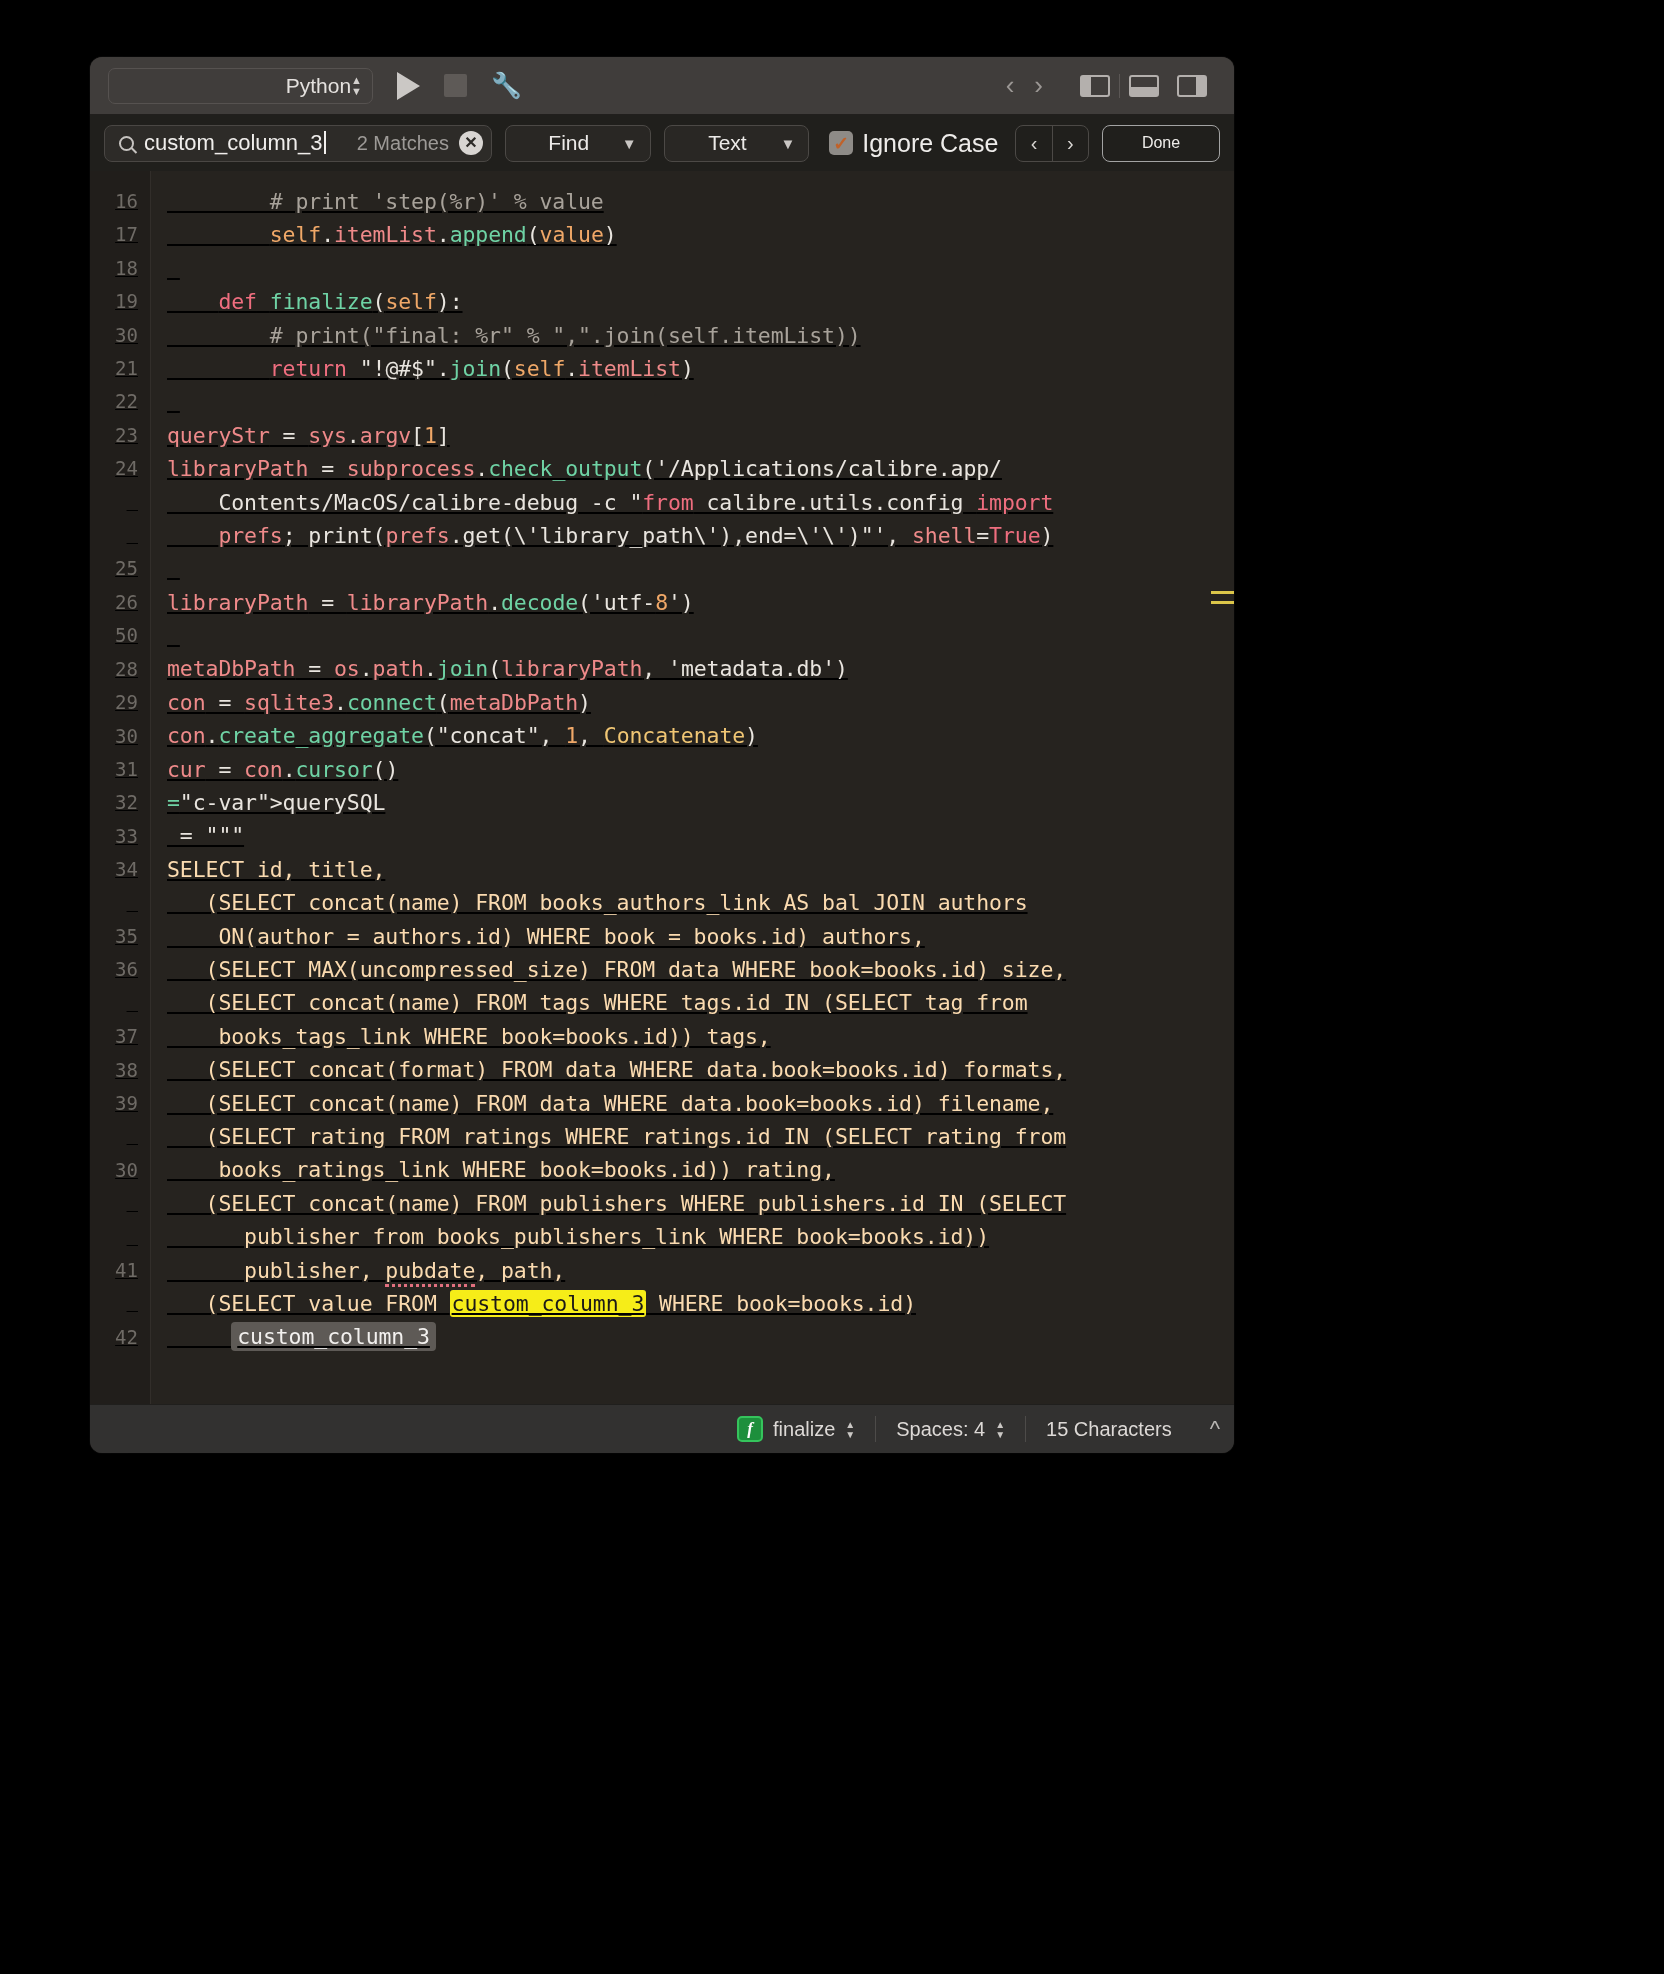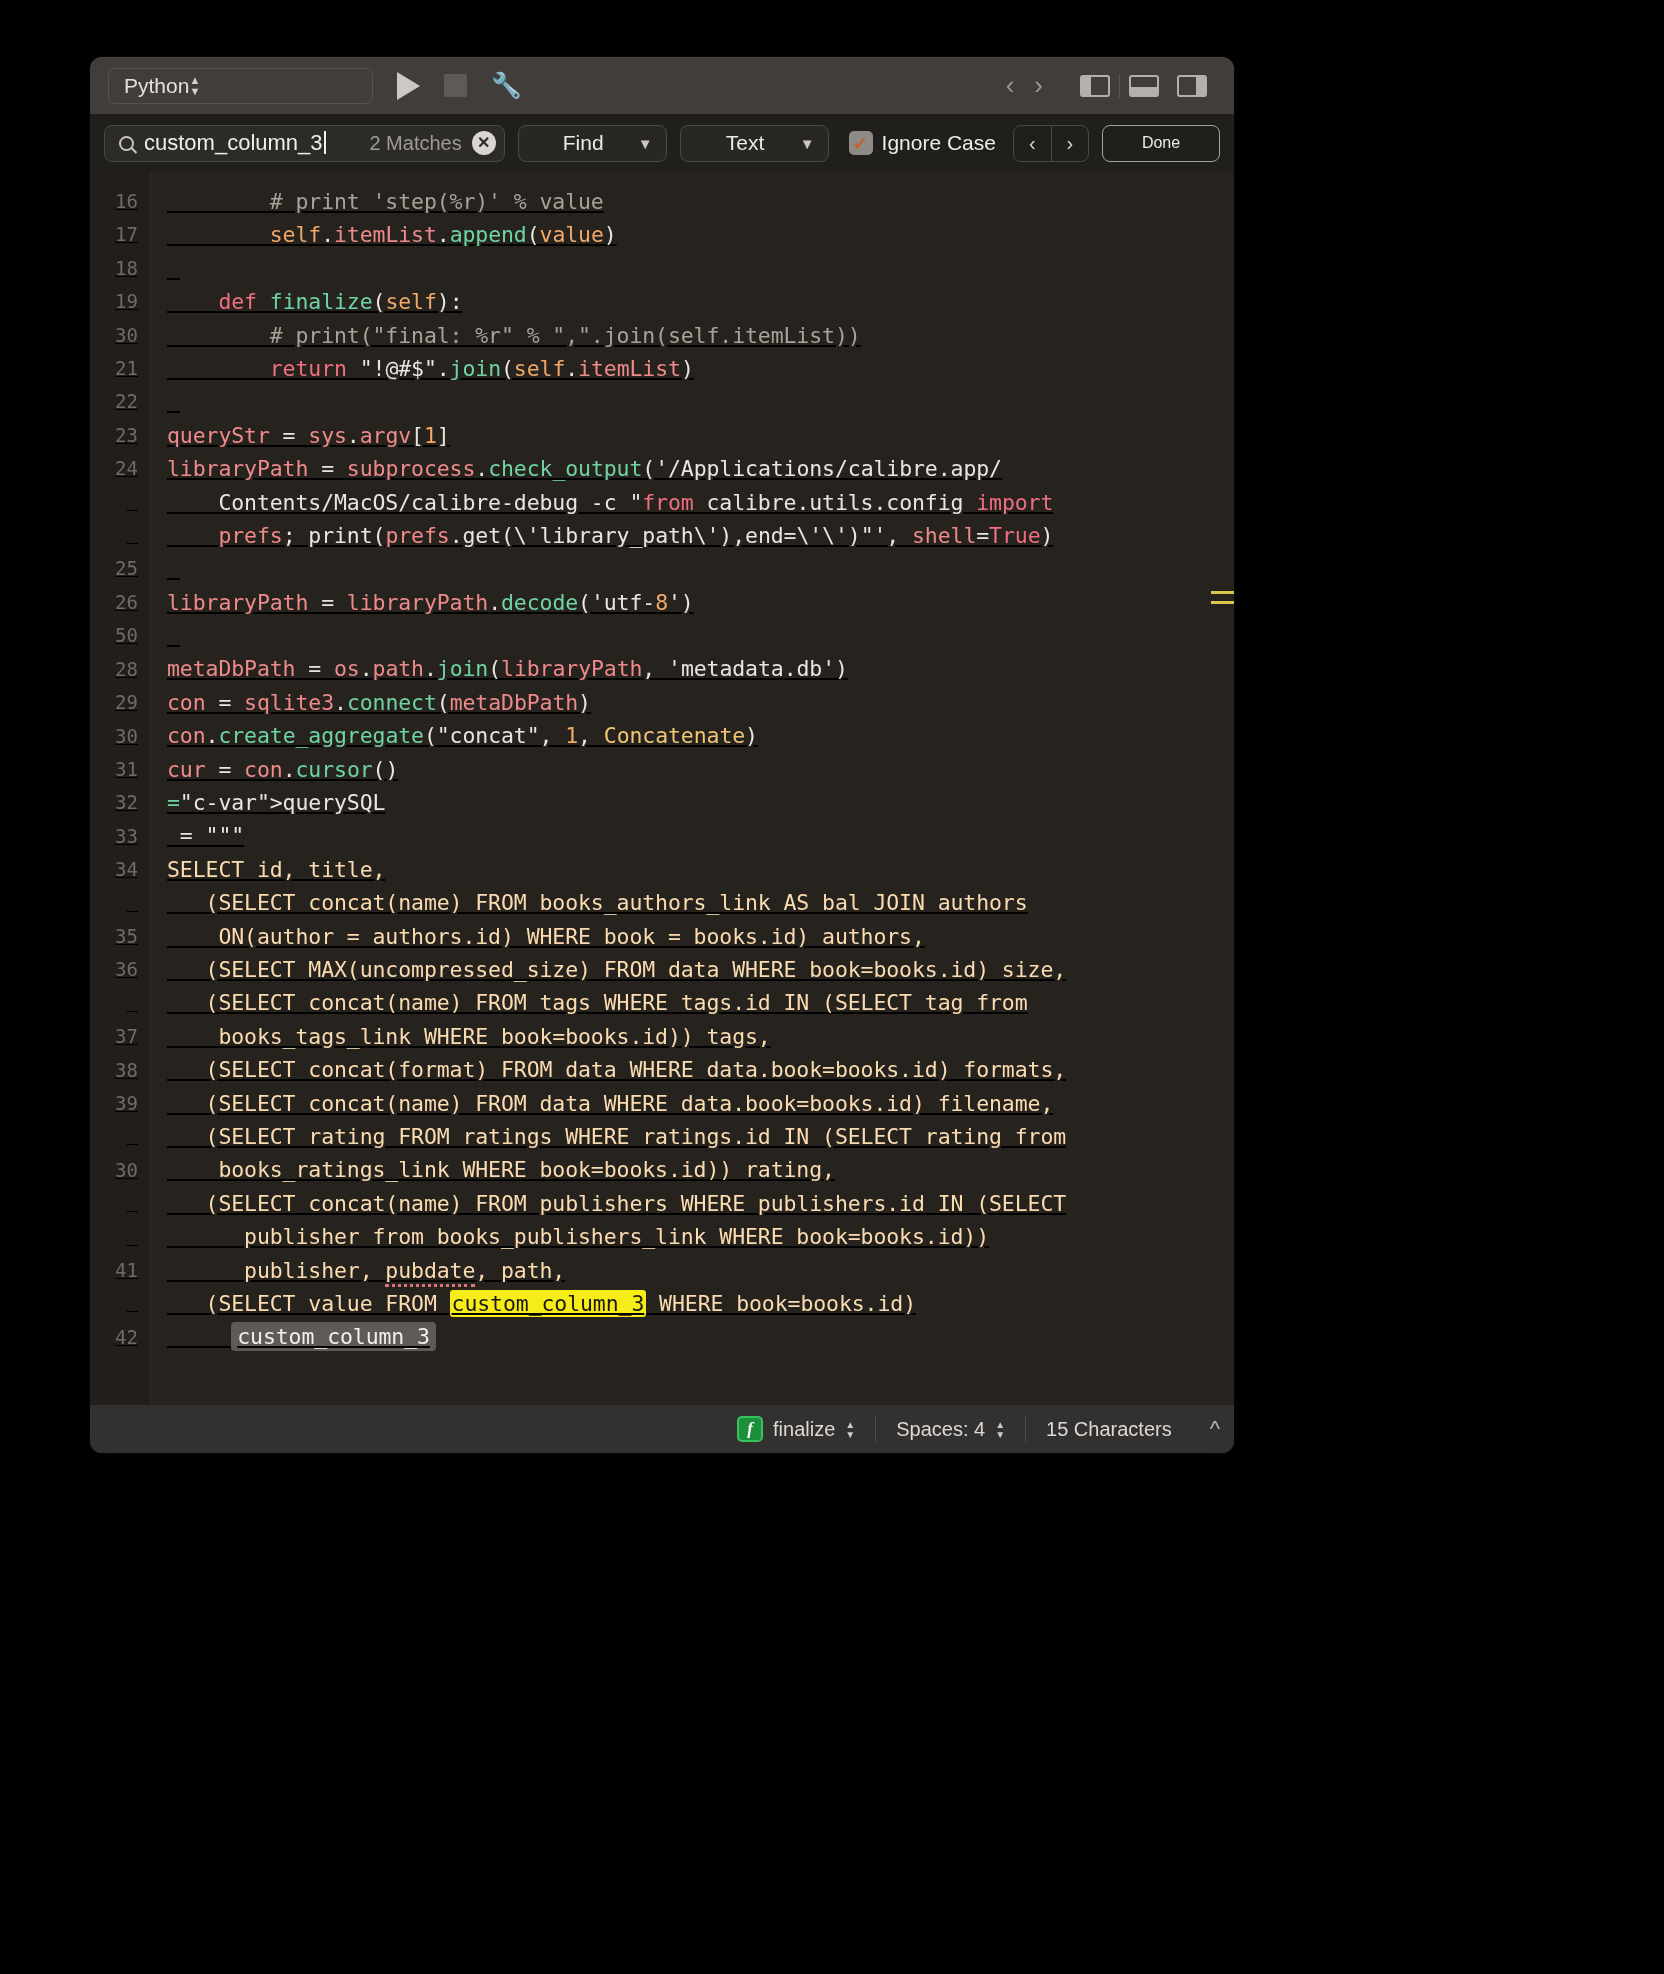--- a/index.html
+++ b/index.html
@@ -65,21 +65,21 @@
     border-bottom: 1px solid #211f1d;
   }
   .lang-select {
     width: 265px; height: 36px;
     border: 1px solid #565250;
     border-radius: 7px;
     background: transparent;
     display: flex; align-items: center;
     padding: 0 10px 0 15px;
     color: #e4e1de; font-size: 21px;
-    justify-content: flex-start;
+    justify-content: flex-end;
   }
   .stepper { display:flex; flex-direction:column; gap:3px; align-items:center; color:#d4d1ce; }
   .stepper span { font-size: 11px; line-height: 8px; }
   .tbtn { margin-left: 24px; display:flex; align-items:center; justify-content:center; cursor:pointer; }
   .play { width:0;height:0;border-style:solid;border-width:14px 0 14px 23px;border-color:transparent transparent transparent #cbc8c5; }
   .stop { width:23px;height:23px;background:#5e5a57;border-radius:2px; }
   .wrench { font-size: 25px; color:#cbc8c5; transform: rotate(0deg); }
   .spacer { flex: 1 1 auto; }
   .chev { color:#9b9794; font-size:26px; padding:0 10px; font-weight:300; }
   .panelicons { display:flex; align-items:center; gap:0; margin-left:18px; }
@@ -137,21 +137,21 @@
   }
   .popup .dn { position:absolute; right:13px; font-size:15px; color:#c9c6c3; }
   .w-find { width:158px; }
   .w-text { width:158px;align-items:center; }
   .checkwrap { display:flex; align-items:center; gap:9px; margin-left:7px; }
   .checkbox {
     width:24px;height:24px;border-radius:5px;background:#8e8b87;
     display:flex;align-items:center;justify-content:center;
     color:#c0622a; font-size:19px; font-weight:bold; line-height:1;
   }
-  .checklabel { color:#eeecea; font-size:21px; white-space:nowrap; }
+  .checklabel { color:#eeecea; font-size:25px; white-space:nowrap; }
   .navgroup {
     display:flex; height:37px; border:1px solid #4c4946; border-radius:8px; overflow:hidden;
     margin-left:4px;
   }
   .navbtn { width:40px; display:flex;align-items:center;justify-content:center;color:#dad7d4;font-size:20px; }
   .navsep { width:1px; background:#4c4946; }
   .donebtn {
     height:37px; min-width:118px; border:1px solid #a3a3a3; border-radius:8px;
     display:flex;align-items:center;justify-content:center;
     color:#efedea; font-size:16px;

